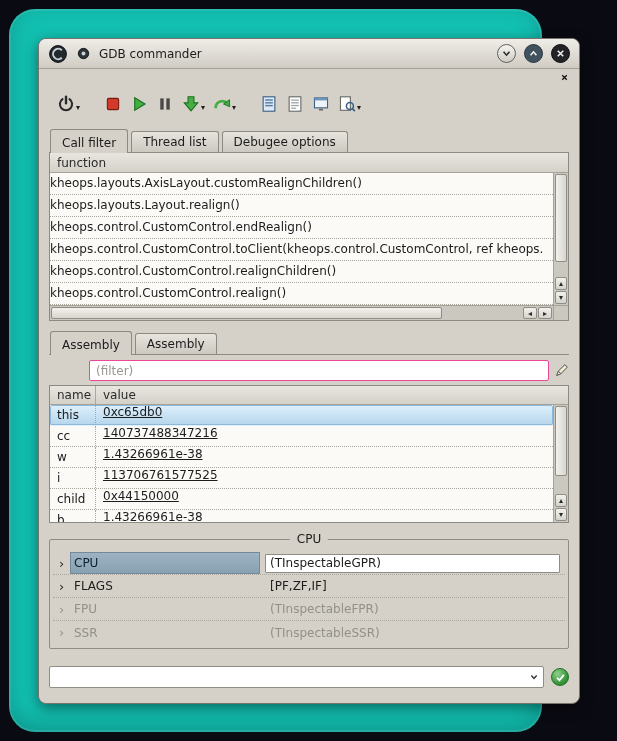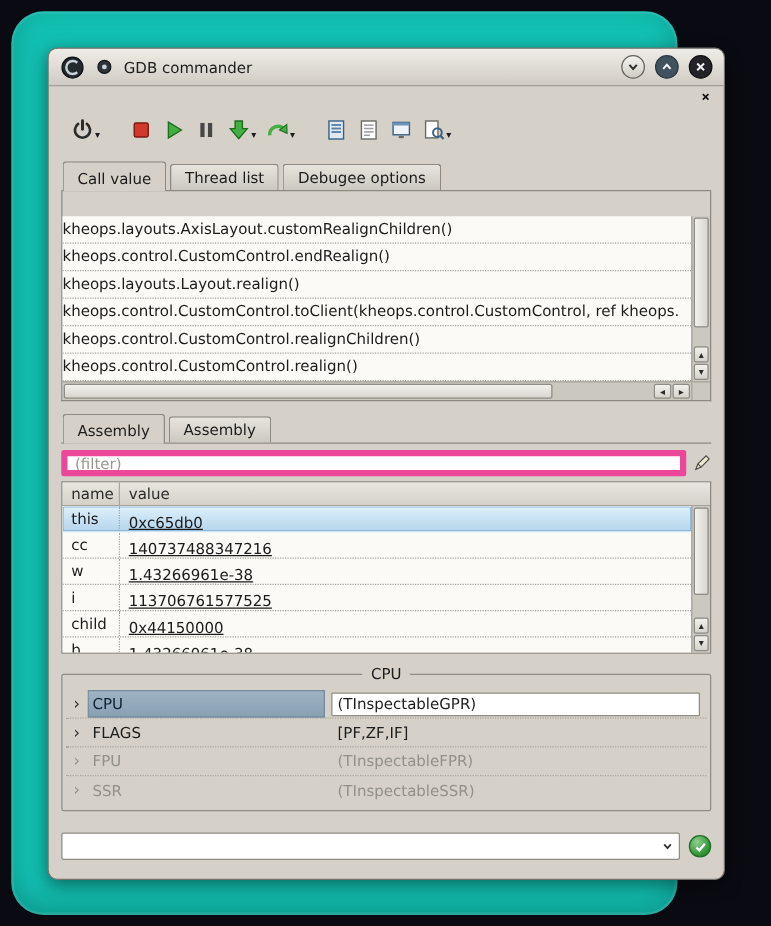--- a/index.html
+++ b/index.html
@@ -64,33 +64,33 @@
   .corner{grid-area:3/2/4/3;background:#cbc8c0;border-left:1px solid #a5a29a;border-top:1px solid #a5a29a;}
   .thumb{width:12px;background:linear-gradient(90deg,#f3f1ed,#d8d5ce);border:1px solid #8f8d86;border-radius:2px;}
   .thumb-h{height:12px;background:linear-gradient(#f3f1ed,#d8d5ce);border:1px solid #8f8d86;border-radius:2px;}
   .spacer{flex:1;}
   .sbtn{width:12px;height:13px;flex:0 0 auto;display:flex;align-items:center;justify-content:center;
     background:linear-gradient(#f3f1ed,#d6d3cc);border:1px solid #8f8d86;border-radius:2px;
     font-size:8px;color:#2b2b2b;}
   .hscroll .sbtn{width:14px;height:12px;}
   
   .filter-row{display:flex;align-items:center;gap:5px;margin-top:5px;}
-  .filter-input{flex:1;height:21px;border:5px solid #ec4899;border-radius:2px;background:#fff;
-    padding:4px 6px;font:inherit;color:#1c1c1c;outline:none;}
+  .filter-input{flex:1;height:21px;border:1px solid #ec4899;border-radius:2px;background:#fff;
+    padding:4px 6px;font:inherit;color:#1c1c1c;outline:none;margin-left:40px;}
   .filter-input::placeholder{color:#9a978f;}
   
   .var-panel{height:138px;margin-top:4px;border:1px solid #8c8a83;background:#d5d1c9;
     display:grid;grid-template-columns:1fr 15px;grid-template-rows:19px 1fr;}
   .var-header{grid-area:1/1/2/3;display:flex;align-items:center;
     background:linear-gradient(#e9e6e0,#d4d1c9);border-bottom:1px solid #a5a29a;color:#2a2a2a;}
   .hcell{padding-left:7px;}
   .hname{width:46px;flex:0 0 46px;border-right:1px solid #aaa79f;align-self:stretch;display:flex;align-items:center;}
   .var-rows{grid-area:2/1/3/2;background:#fbfaf7;overflow:hidden;}
   .var-vscroll{grid-area:2/2/3/3;}
-  .var-row{height:21px;display:flex;align-items:flex-end;border-bottom:1px dotted #a8a59d;}
+  .var-row{height:21px;display:flex;align-items:flex-start;border-bottom:1px dotted #a8a59d;}
   .vcell{padding-left:7px;white-space:nowrap;overflow:hidden;}
   .vname{width:46px;flex:0 0 46px;border-right:1px dotted #a8a59d;align-self:stretch;display:flex;align-items:center;}
   .vvalue{flex:1;text-decoration:underline;}
   .var-row.selected{background:linear-gradient(#def0fb,#b5d5ec);
     box-shadow:inset 0 0 0 1px #8fb9da;border-radius:2px;border-bottom-color:transparent;}
   
   .cpu-box{margin-top:16px;border:1px solid #8f8d86;border-radius:2px;position:relative;
     padding:12px 3px 4px;}
   .legend{position:absolute;top:-8px;left:50%;transform:translateX(-50%);
     background:#d5d1c9;padding:0 7px;color:#1c1c1c;}
@@ -253,30 +253,31 @@
                 <rect x="2.2" y="1.6" width="8.8" height="12" fill="#ffffff" stroke="#6a6a66"></rect>
                 <circle cx="10.6" cy="9.8" r="3.1" fill="none" stroke="#3a6186" stroke-width="1.4"></circle>
                 <path d="M12.8 12.2 L15 14.4" stroke="#3a6186" stroke-width="1.6"></path>
               </svg>
             </span>
             <span class="dd">▾</span>
           </div>
         </div>
 
       <div class="tabrow">
-          <div class="tab active">Call value</div>
+          <div class="tab active">Call filter</div>
           <div class="tab">Thread list</div>
           <div class="tab">Debugee options</div>
         </div>
 
       <div class="cs-panel">
+        <div class="cs-header">function</div>
         <div class="cs-rows">
             <div class="cs-row">kheops.layouts.AxisLayout.customRealignChildren()</div>
+            <div class="cs-row">kheops.layouts.Layout.realign()</div>
             <div class="cs-row">kheops.control.CustomControl.endRealign()</div>
-            <div class="cs-row">kheops.layouts.Layout.realign()</div>
             <div class="cs-row">kheops.control.CustomControl.toClient(kheops.control.CustomControl, ref kheops.</div>
             <div class="cs-row">kheops.control.CustomControl.realignChildren()</div>
             <div class="cs-row">kheops.control.CustomControl.realign()</div>
           </div>
         <div class="vscroll">
           <div class="thumb" style="height:88px"></div>
           <div class="spacer"></div>
           <div class="sbtn">
               <span>▴</span>
             </div>

